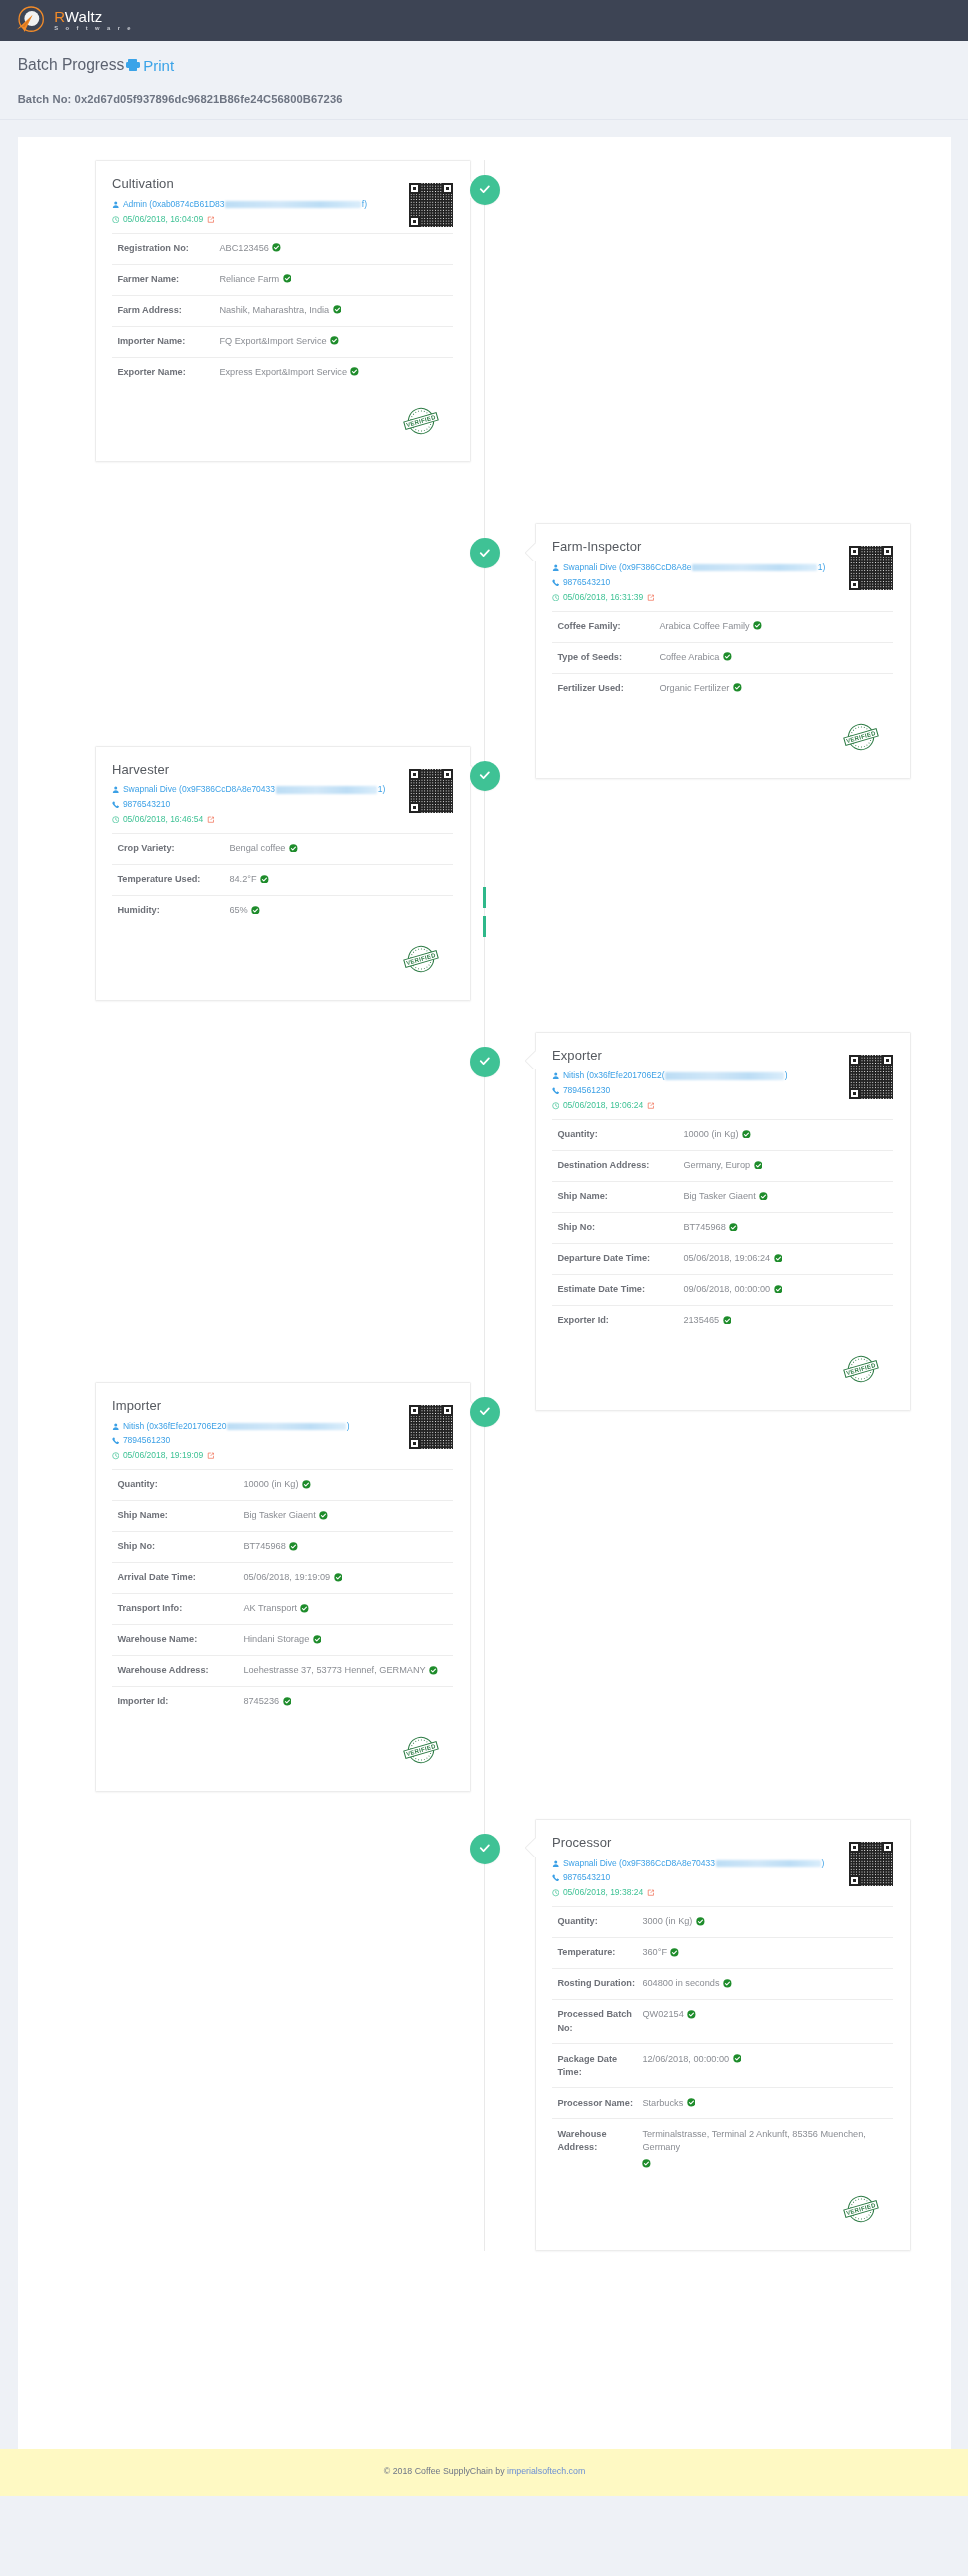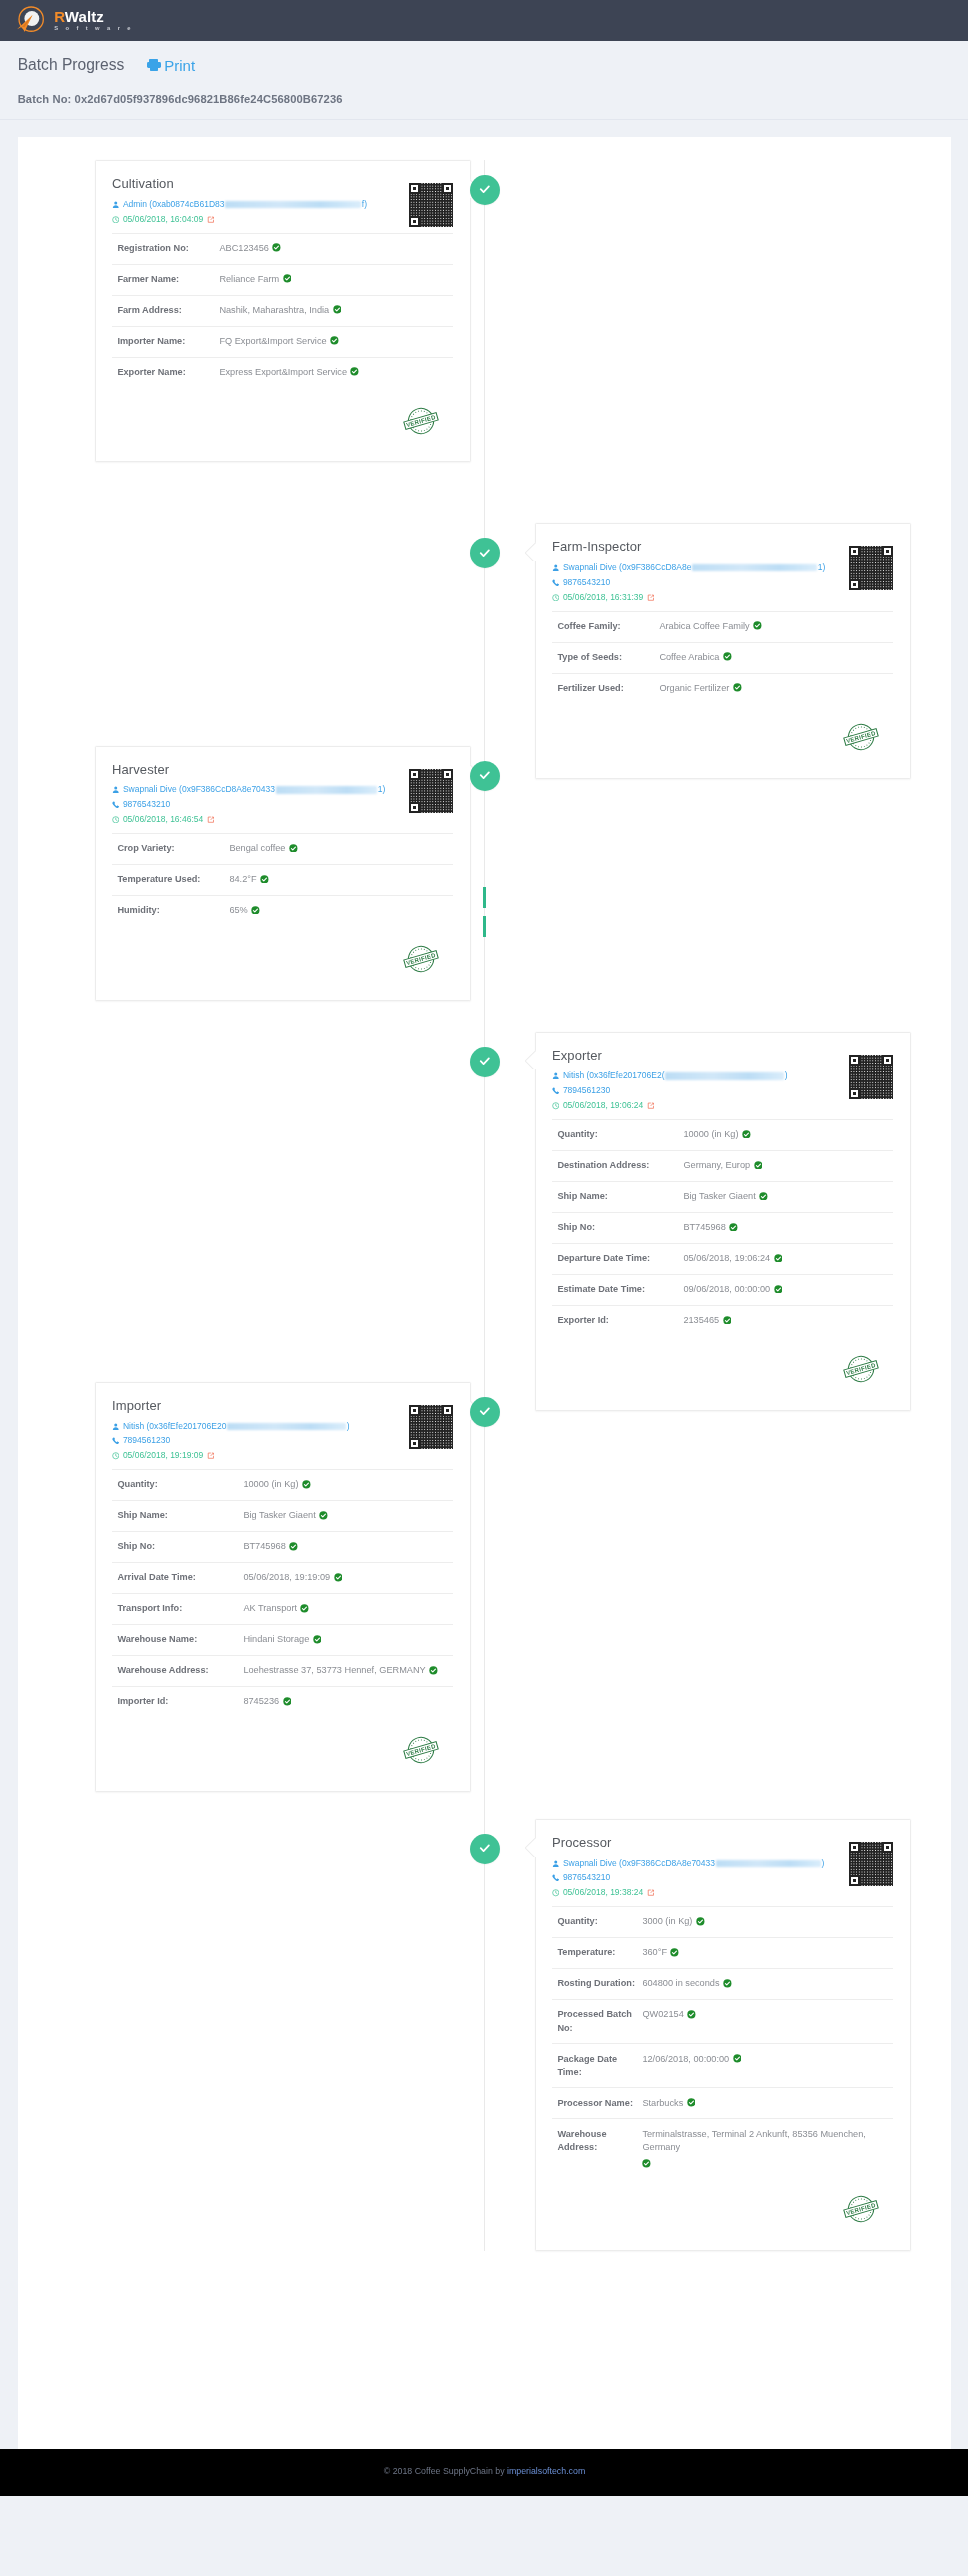--- a/index.html
+++ b/index.html
@@ -15,37 +15,37 @@
     height: 41px;
     background: #3d4454;
     display: flex;
     align-items: center;
     padding: 0 0 0 15px;
   }
   .brand { display: flex; align-items: center; gap: 8.2px; }
   .brand-mark { width: 31px; height: 31px; position: relative; flex: none; }
   .brand-text { line-height: 1; }
   .brand-title {
-    font-size: 15px; font-weight: 700; color: #ffffff; letter-spacing: 0.1px;
+    font-size: 15px; font-weight: 400; color: #ffffff; letter-spacing: 0.1px;
   }
   .brand-title .r { color: #f28b29; }
   .brand-sub {
     font-size: 5.8px; font-weight: 700; letter-spacing: 2.9px;
     color: #c9ccd3; margin-top: 1.4px;
   }
 
   
   .page-head {
     padding: 15px 17.7px 13.6px 17.7px;
     background: #eef1f6;
     border-bottom: 0.7px solid #e2e6ee;
   }
   .page-title {
     font-size: 15.6px; color: #5c6270; font-weight: 400;
-    display: flex; align-items: center; gap: 23px;
+    display: flex; align-items: center; gap: 2px;
   }
   .print-link {
     font-size: 15px; color: #3aa3e8; text-decoration: none;
     display: inline-flex; align-items: center; gap: 3.4px; cursor: pointer;
   }
   .printer-icon { display: inline-block; width: 13.6px; height: 12.2px; position: relative; }
   .printer-icon::before {
     content: ""; position: absolute; left: 2px; top: 0; width: 8.8px; height: 4.1px;
     background: #3aa3e8; border-radius: 0.7px 0.7px 0 0;
   }
@@ -190,21 +190,21 @@
   .lw-185 .row-label { width: 126px; }
   .lw-125 .row-label { width: 85px; }
 
   .stamp {
     margin-top: 12.2px; height: 44px; position: relative;
   }
   .stamp-img { position: absolute; right: 11px; top: 0; width: 42px; height: 42px; }
 
   
   .footer {
-    background: #000000;
+    background: #fef9c3;
     text-align: center;
     padding: 16.3px 0 20.4px 0;
     font-size: 8.8px; color: #6e7687;
   }
   .footer a { color: #6b8fd4; text-decoration: none; }
 </style>
 </head>
 <body>
 
 <div class="navbar">

